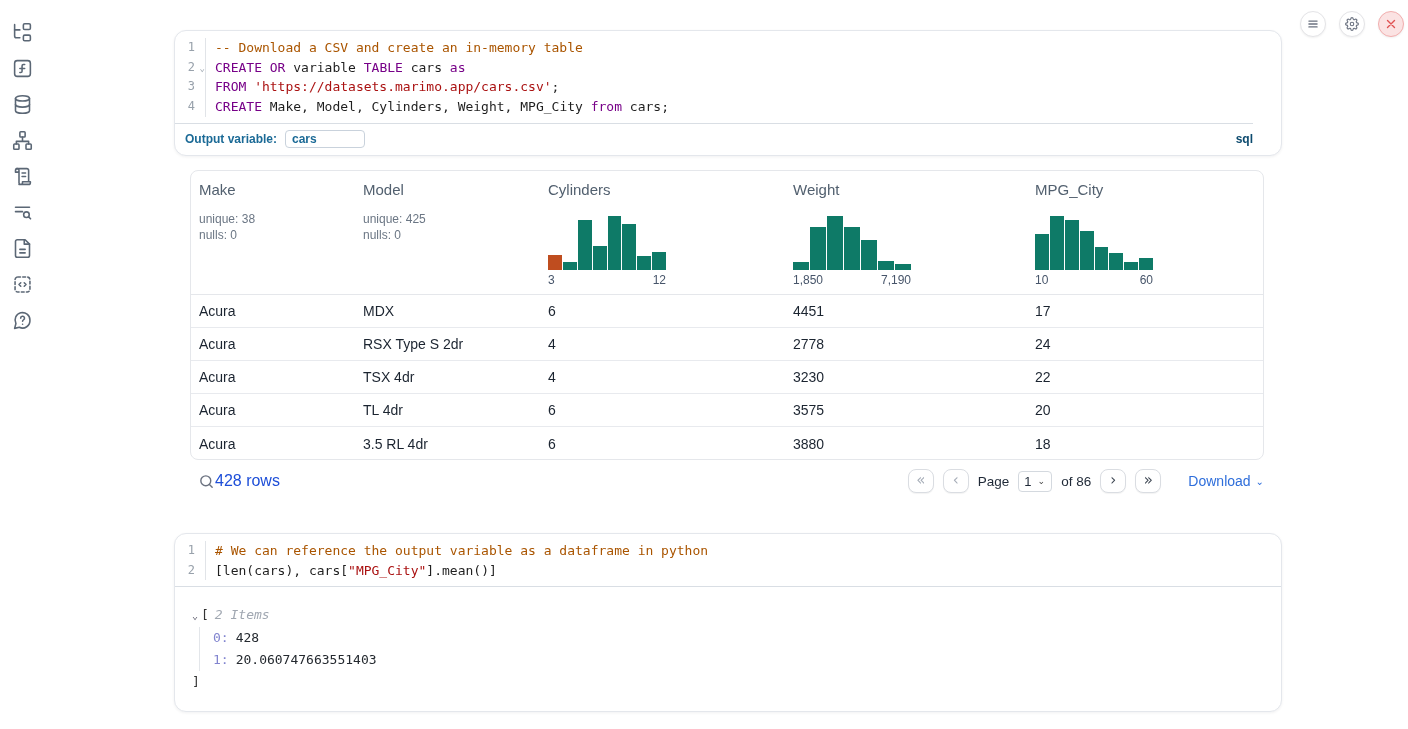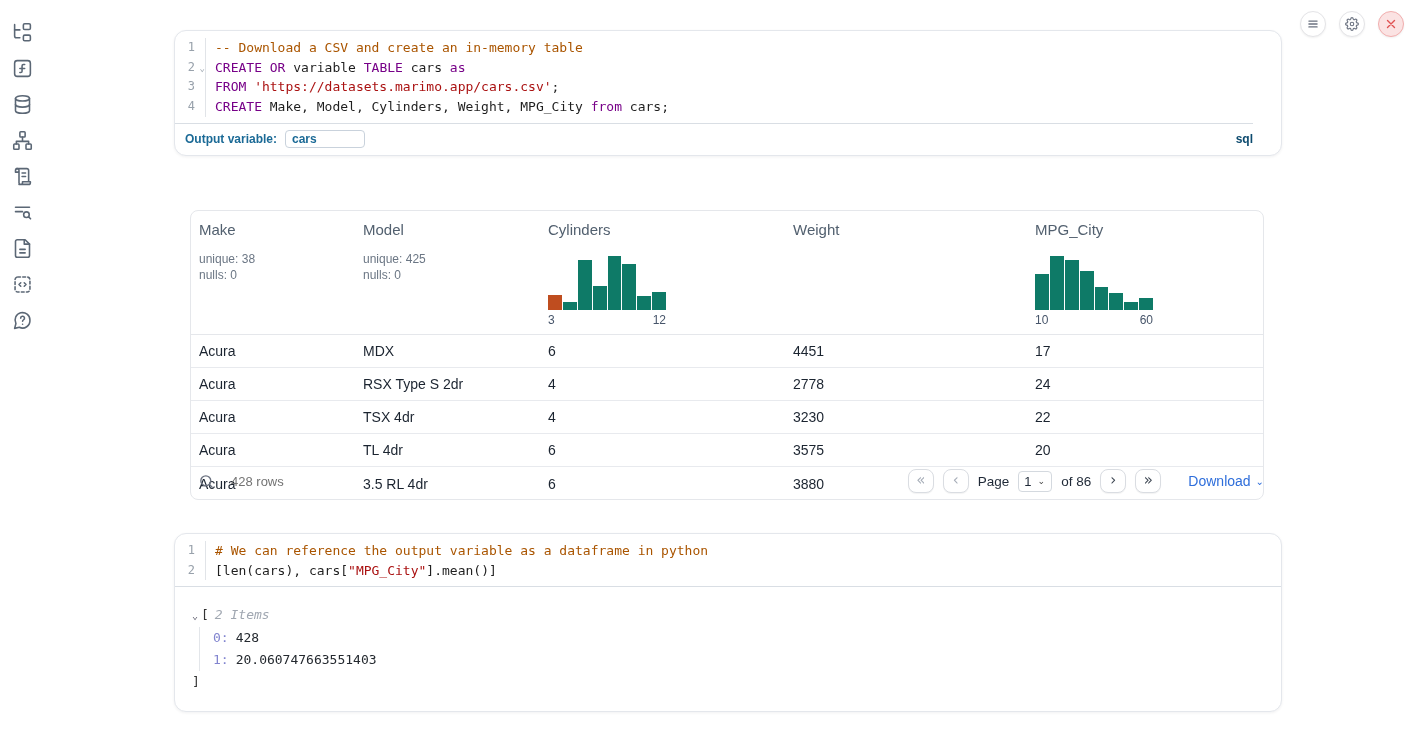--- a/index.html
+++ b/index.html
@@ -28,40 +28,40 @@
   .src { padding-left:9px; white-space:pre; color:#1f1f1f; }
   .tok-kw { color:#770088; } .tok-str { color:#aa1111; } .tok-com { color:#aa5500; } .tok-plain { color:#1f1f1f; }
 
   .cell-divider { border-top:1px solid #d9dee4; width:calc(100% - 28px); }
   .cell-footer { height:31px; display:flex; align-items:center; padding:0 28px 0 10px; }
   .ov-label { font-size:12px; font-weight:bold; color:#1b6a96; }
   .ov-input { margin-left:8px; width:80px; height:18px; border:1px solid #c9d2dc; border-radius:4px; padding:0 6px; font:bold 12px "Liberation Sans",sans-serif; color:#1b6a96; outline:none; }
   .lang-badge { margin-left:auto; font-size:12px; font-weight:bold; color:#0c4a6e; }
 
   
-  #table-card { position:absolute; left:190px; top:170px; width:1074px; height:290px; border:1px solid #e5e7eb; border-radius:8px; background:#fff;margin-top:40px; }
+  #table-card { position:absolute; left:190px; top:170px; width:1074px; height:290px; border:1px solid #e5e7eb; border-radius:8px; background:#fff; }
   .thead { display:flex; height:124px; border-bottom:1px solid #e5e7eb; }
   .th { position:relative; padding:10px 8px; cursor:pointer; }
   .cw0{width:164px;} .cw1{width:185px;} .cw2{width:245px;} .cw3{width:242px;} .cw4{width:236px;}
   .col-title { font-size:15px; color:#52606f; }
   .col-stats { margin-top:13px; font-size:12px; line-height:16px; color:#6b7684; }
   .hist-wrap { position:absolute; left:8px; bottom:7px; width:118px; }
   .hist { height:54px; display:flex; align-items:flex-end; gap:1px; }
   .hist-bar { flex:1; background:#0e7a67; }
   .hist-bar.hl { background:#bf4d1f; }
   .hist-labels { display:flex; justify-content:space-between; font-size:12px; color:#47556a; margin-top:3px; }
   .hist-labels span { transform:translateX(0); }
   .trow { display:flex; height:33px; align-items:center; border-bottom:1px solid #e8eaee; font-size:14px; color:#1b2430; cursor:default; }
   .trow:last-child { border-bottom:none; }
   .td { padding-left:8px; overflow:hidden; white-space:nowrap; }
 
   
   #table-footer { position:absolute; left:190px; top:465px; width:1074px; height:32px; display:flex; align-items:center; }
   .search-btn { background:none; border:none; color:#6b7280; margin-left:8px; cursor:pointer; display:flex; }
-  .rows-count { margin-left:16px; font-size:13px; color:#737373; }
+  .rows-count { font-size:16px; color:#1d4ed8; }
   .pager { margin-left:auto; display:flex; align-items:center; gap:9px; }
   .pg-btn { width:26px; height:24px; border:1px solid #dadde2; border-radius:8px; background:#fff; box-shadow:0 1px 1px rgba(0,0,0,.05); color:#3f4854; font:15px/1 "DejaVu Sans",sans-serif; display:flex; align-items:center; justify-content:center; cursor:pointer; padding-bottom:2px; }
   .pg-btn.disabled { color:#a6adb8; }
   .pg-text { font-size:13.5px; color:#1f2937; }
   .page-select { min-width:34px; height:21px; border:1px solid #d4d9df; border-radius:4px; display:flex; align-items:center; padding:0 5px; gap:6px; font-size:13px; color:#1f2937; cursor:pointer; background:#fff; }
   .page-select .chev { font-size:9px; color:#444; }
   .download-link { margin-left:18px; font-size:14px; color:#2e6edb; text-decoration:none; display:flex; align-items:center; gap:5px; cursor:pointer; }
   .download-link .chev { font-size:10px; color:#2e6edb; }
 
   
@@ -220,20 +220,35 @@
             <div class="hist-bar" style="height: 17.82px;"></div>
           </div>
           <div class="hist-labels">
             <span>3</span>
             <span>12</span>
           </div>
         </div>
       </div>
       <div class="th cw3">
         <div class="col-title">Weight</div>
+        <div class="hist-wrap">
+          <div class="hist">
+            <div class="hist-bar" style="height: 7.56px;"></div>
+            <div class="hist-bar" style="height: 42.66px;"></div>
+            <div class="hist-bar" style="height: 54px;"></div>
+            <div class="hist-bar" style="height: 42.66px;"></div>
+            <div class="hist-bar" style="height: 29.7px;"></div>
+            <div class="hist-bar" style="height: 9.18px;"></div>
+            <div class="hist-bar" style="height: 6.48px;"></div>
+          </div>
+          <div class="hist-labels">
+            <span>1,850</span>
+            <span>7,190</span>
+          </div>
+        </div>
       </div>
       <div class="th cw4">
         <div class="col-title">MPG_City</div>
         <div class="hist-wrap">
           <div class="hist">
             <div class="hist-bar" style="height: 36.18px;"></div>
             <div class="hist-bar" style="height: 54px;"></div>
             <div class="hist-bar" style="height: 50.22px;"></div>
             <div class="hist-bar" style="height: 38.88px;"></div>
             <div class="hist-bar" style="height: 23.22px;"></div>

